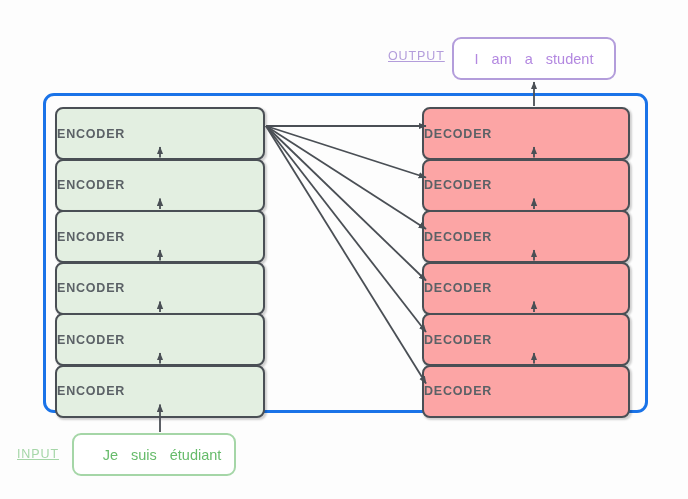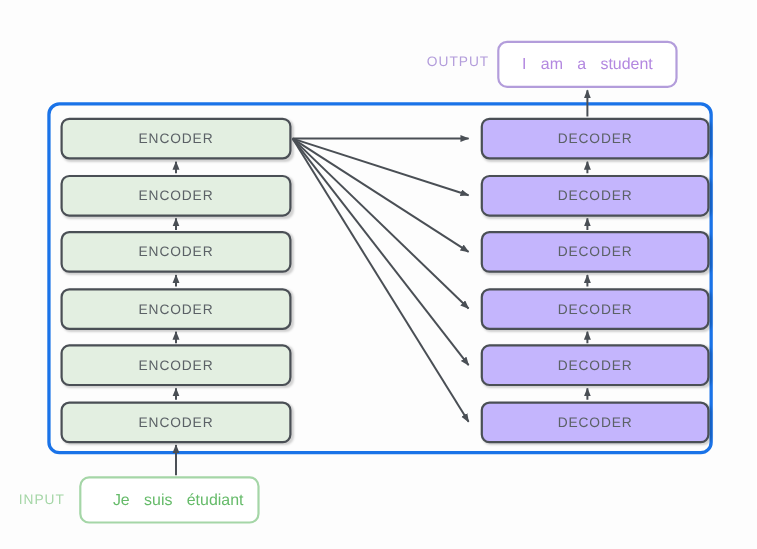--- a/index.html
+++ b/index.html
@@ -19,20 +19,21 @@
     overflow: hidden;
   }
 
   
   .io-label {
     position: absolute;
     font-size: 12.5px;
     letter-spacing: 0.9px;
     font-weight: 400;
     white-space: nowrap;
+    text-decoration: underline;
   }
   #output-label {
     left: 388px;
     top: 49px;
     color: #b39ddb;
   }
   #input-label {
     left: 17px;
     top: 447px;
     color: #a5d6a7;
@@ -83,40 +84,41 @@
     box-sizing: border-box;
     border: 3px solid #1a73e8;
     border-radius: 11px;
     background: transparent;
   }
 
   
   .block {
     position: absolute;
     box-sizing: border-box;
-    height: 38px;
+    height: 53px;
     border: 2px solid #4a4f55;
     border-radius: 8px;
     display: flex;
     align-items: center;
-    justify-content: center;
+    justify-content: flex-start;
     font-size: 12.5px;
     letter-spacing: 0.8px;
     color: #5b6166;
     box-shadow: 1.5px 1.5px 2px rgba(0,0,0,0.18);
+    font-weight: bold;
   }
   .encoder {
     left: 55px;
     width: 210px;
     background: #e3efe1;
   }
   .decoder {
-    left: 437px;
+    left: 422px;
     width: 208px;
-    background: #c4b5fd;
+    background: #fca5a5;
   }
 
   
   #arrow-layer {
     position: absolute;
     left: 0;
     top: 0;
     width: 688px;
     height: 499px;
     pointer-events: none;

